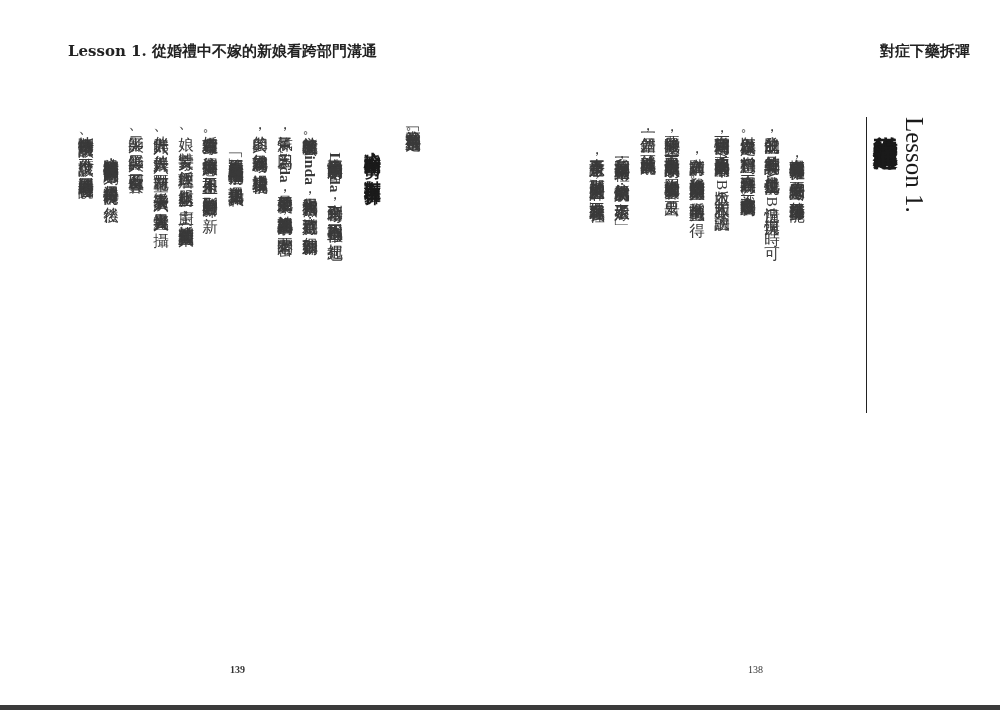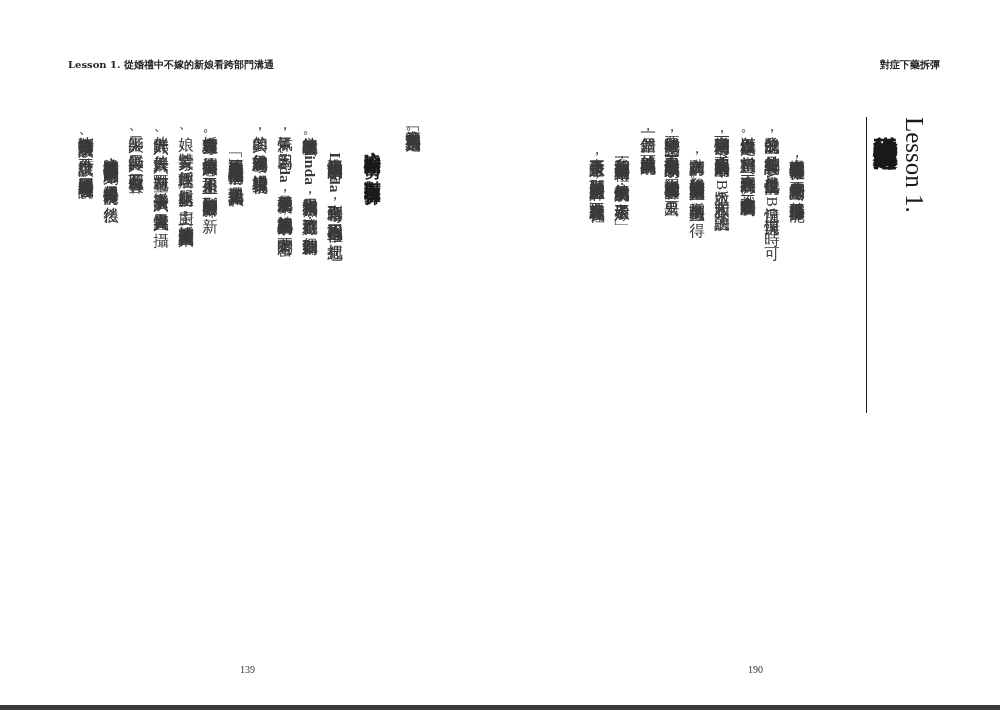--- a/index.html
+++ b/index.html
@@ -6,30 +6,30 @@
   body {
     width: 1000px; height: 710px; position: relative; overflow: hidden;
     background: #ffffff;
     font-family: "DejaVu Serif", "Liberation Serif", serif;
     color: #333333;
   }
   .page { position: absolute; top: 0; height: 705px; width: 500px; background: #ffffff; }
   .page-left { left: 0; }
   .page-right { left: 500px; }
   .running-head {
-    position: absolute; top: 58px; font-size: 10px; font-weight: bold; color: #222;
+    position: absolute; top: 42px; font-size: 15px; font-weight: bold; color: #222;
     font-family: "DejaVu Serif", "Liberation Serif", serif; white-space: nowrap;
   }
   .rh-left { left: 68px; }
   .rh-right { left: 880px; }
   .folio {
     position: absolute; top: 664px; font-size: 10px; color: #333;
     font-family: "Liberation Serif", "DejaVu Serif", serif;
   }
-  .folio-left { left: 240px; }
+  .folio-left { left: 230px; font-weight: bold; }
   .folio-right { left: 748px; }
   .col {
     position: absolute; writing-mode: vertical-rl; text-orientation: upright;
     font-size: 15.6px; line-height: 22px; letter-spacing: 0.55px;
     color: #3a3a3a; white-space: nowrap; width: 22px;
     font-family: "DejaVu Sans", "Liberation Sans", sans-serif;
   }
   .col .latin { text-orientation: sideways; font-family: "Liberation Serif", "DejaVu Serif", serif; font-weight: bold; letter-spacing: 0; }
   .col .latin-r { text-orientation: sideways; font-family: "Liberation Serif", "DejaVu Serif", serif; letter-spacing: 0; }
   .heading {
@@ -87,15 +87,15 @@
 <div class="col" style="left:249px; top:124px;">的參與，如果她沒有到場，這場婚禮就少了祝福。</div>
 <div class="col" style="left:225px; top:146px;">新娘「不嫁」影響的不只是婚結不結得成這件事情，還包括現場工作人員和</div>
 <div class="col" style="left:199px; top:124px;">婚宴負責經理等。這個擦槍走火的意外，如果不止血，影響到的將會是新郎、新</div>
 <div class="col" style="left:175px; top:124px;">娘、雙方家長、飯店經理、飯店服務生、主廚、婚禮顧問兼主持人（我本人）、</div>
 <div class="col" style="left:150px; top:124px;">伴郎群六人、伴娘群六人、兩對花童、樂手表演者六人、音響燈光人員二人、攝</div>
 <div class="col" style="left:125px; top:124px;">影師二人、錄影師二人，以及四百位賓客。</div>
 <div class="col" style="left:100px; top:146px;">這時候我腦海像是核彈快要爆炸的危急時刻，但還是得冷靜分析情況，然後</div>
 <div class="col" style="left:75px; top:124px;">快速判斷什麼事情該說、什麼不該說，同樣的話還要看時機場合說。</div>
 
 <div class="folio folio-left">139</div>
-<div class="folio folio-right">190</div>
+<div class="folio folio-right">138</div>
 
 <div class="bottom-bar"></div>
 
 </body></html>

